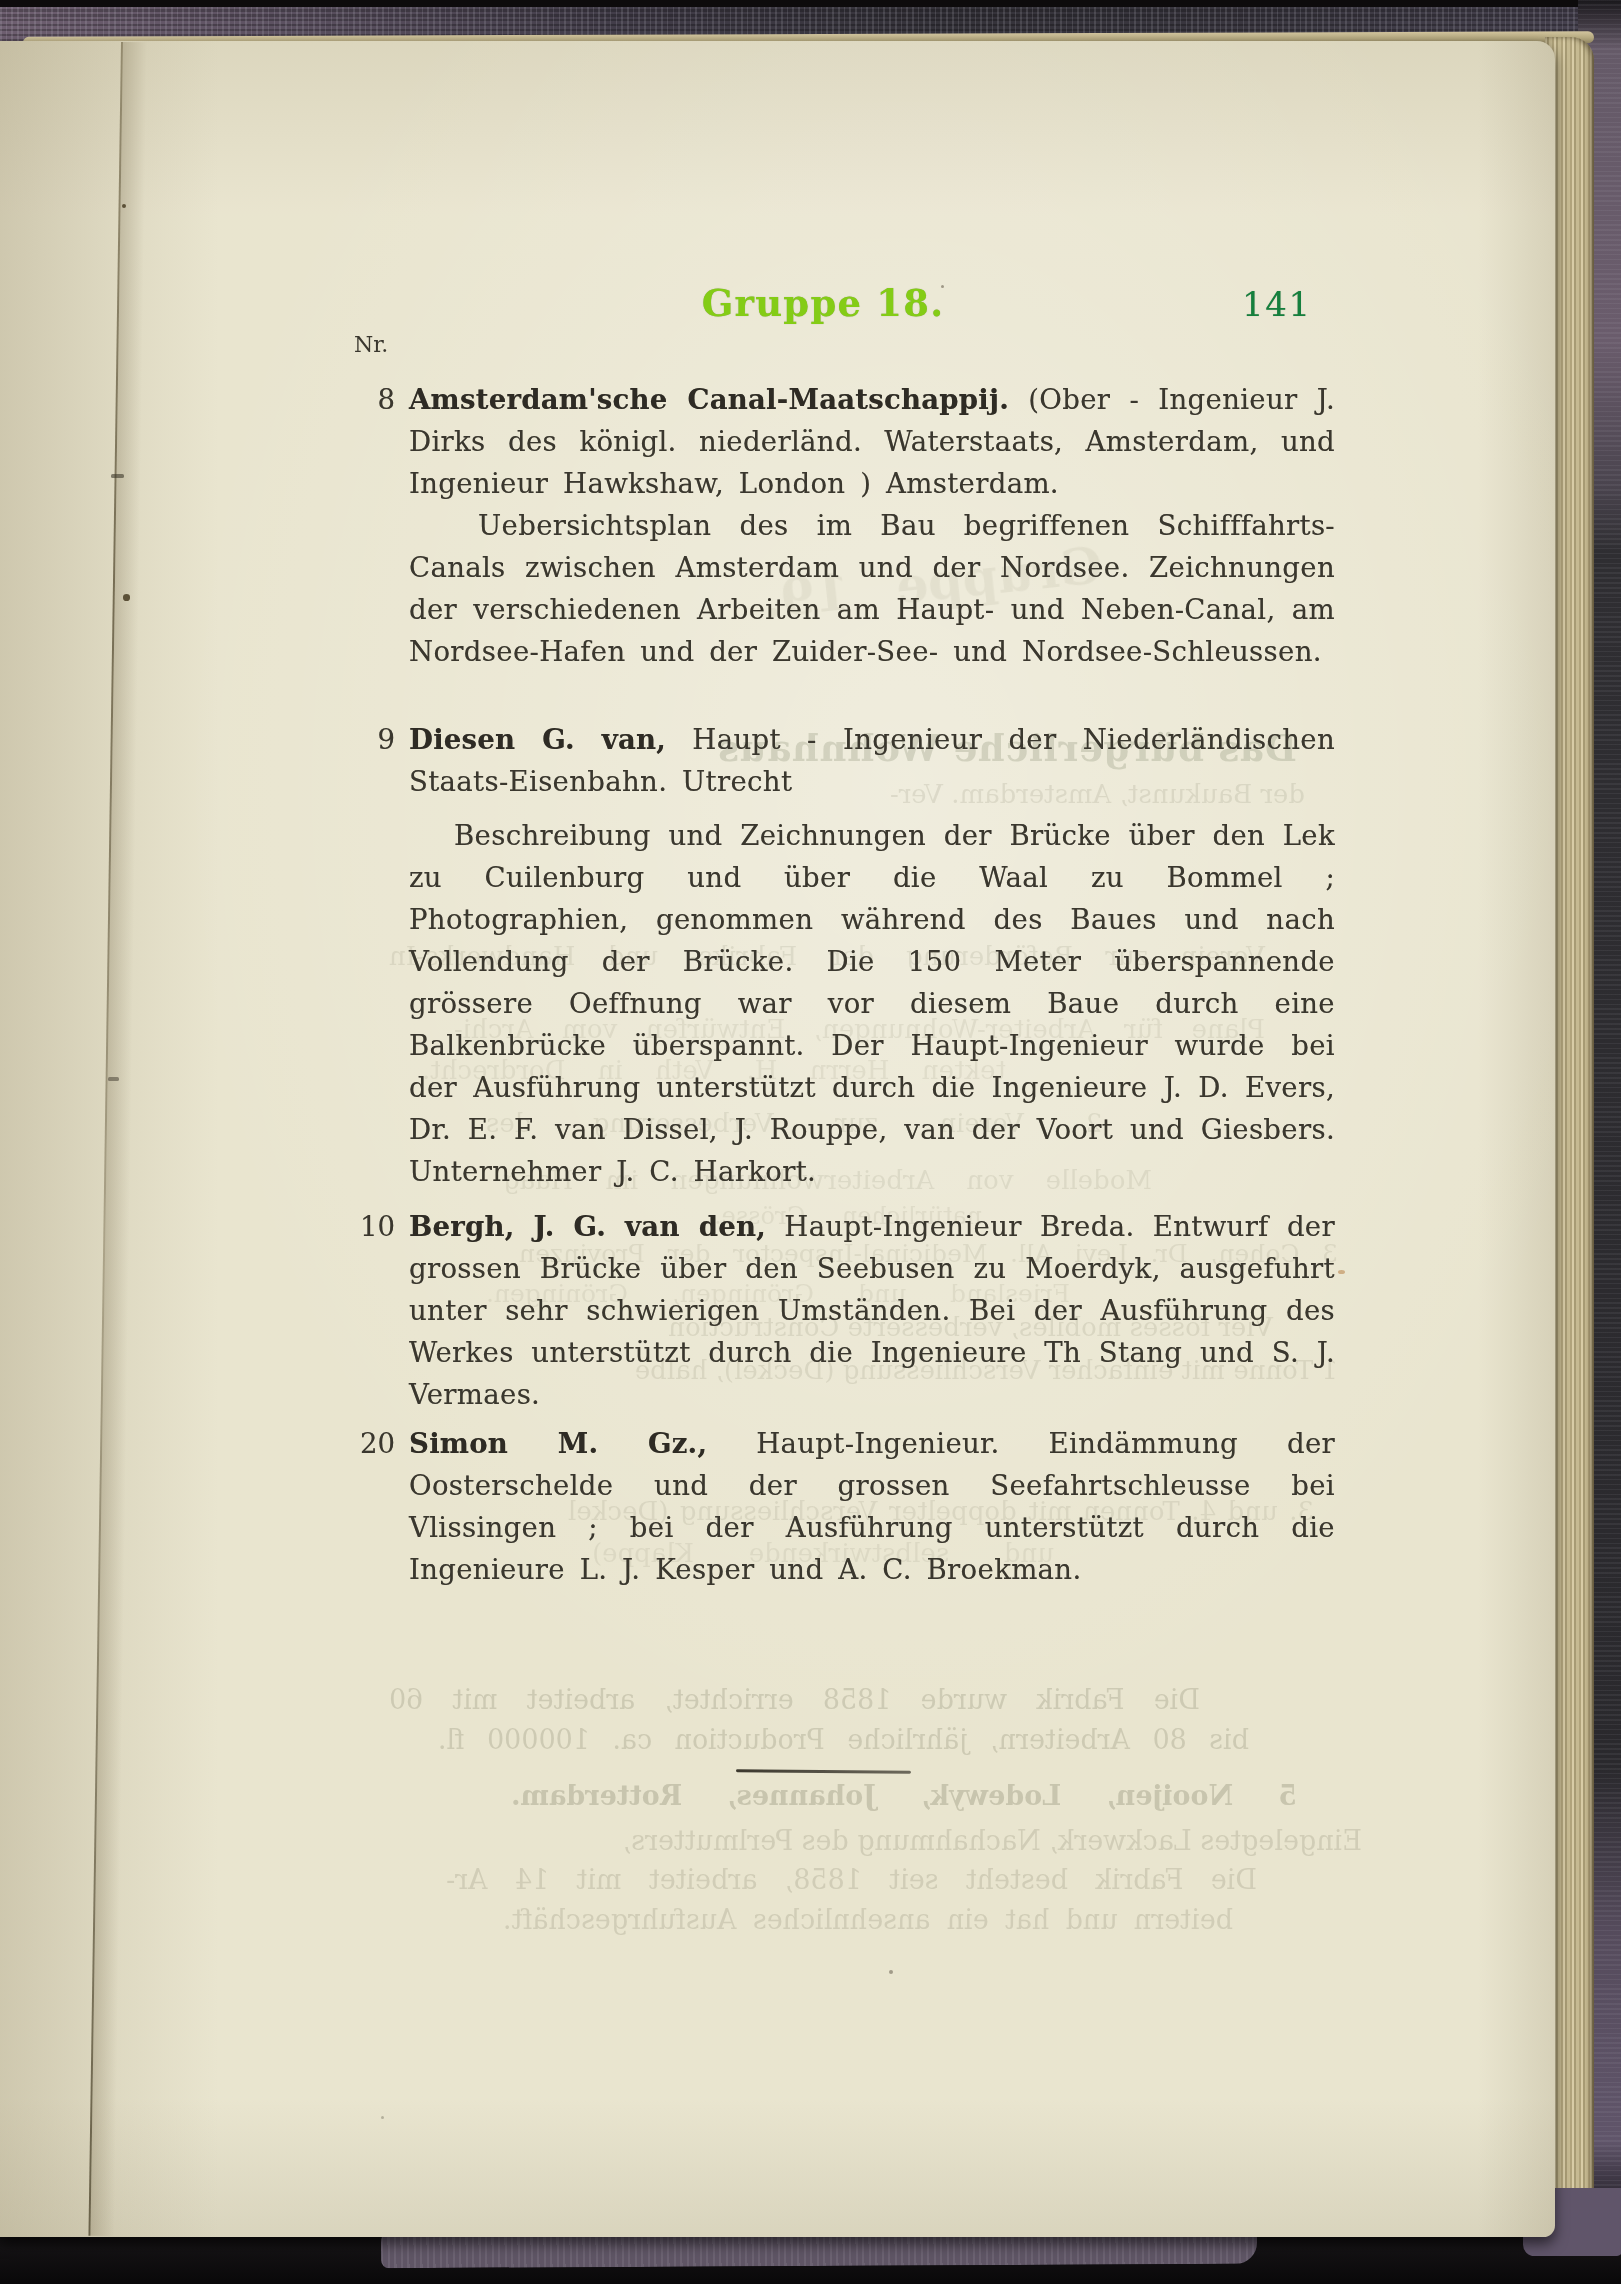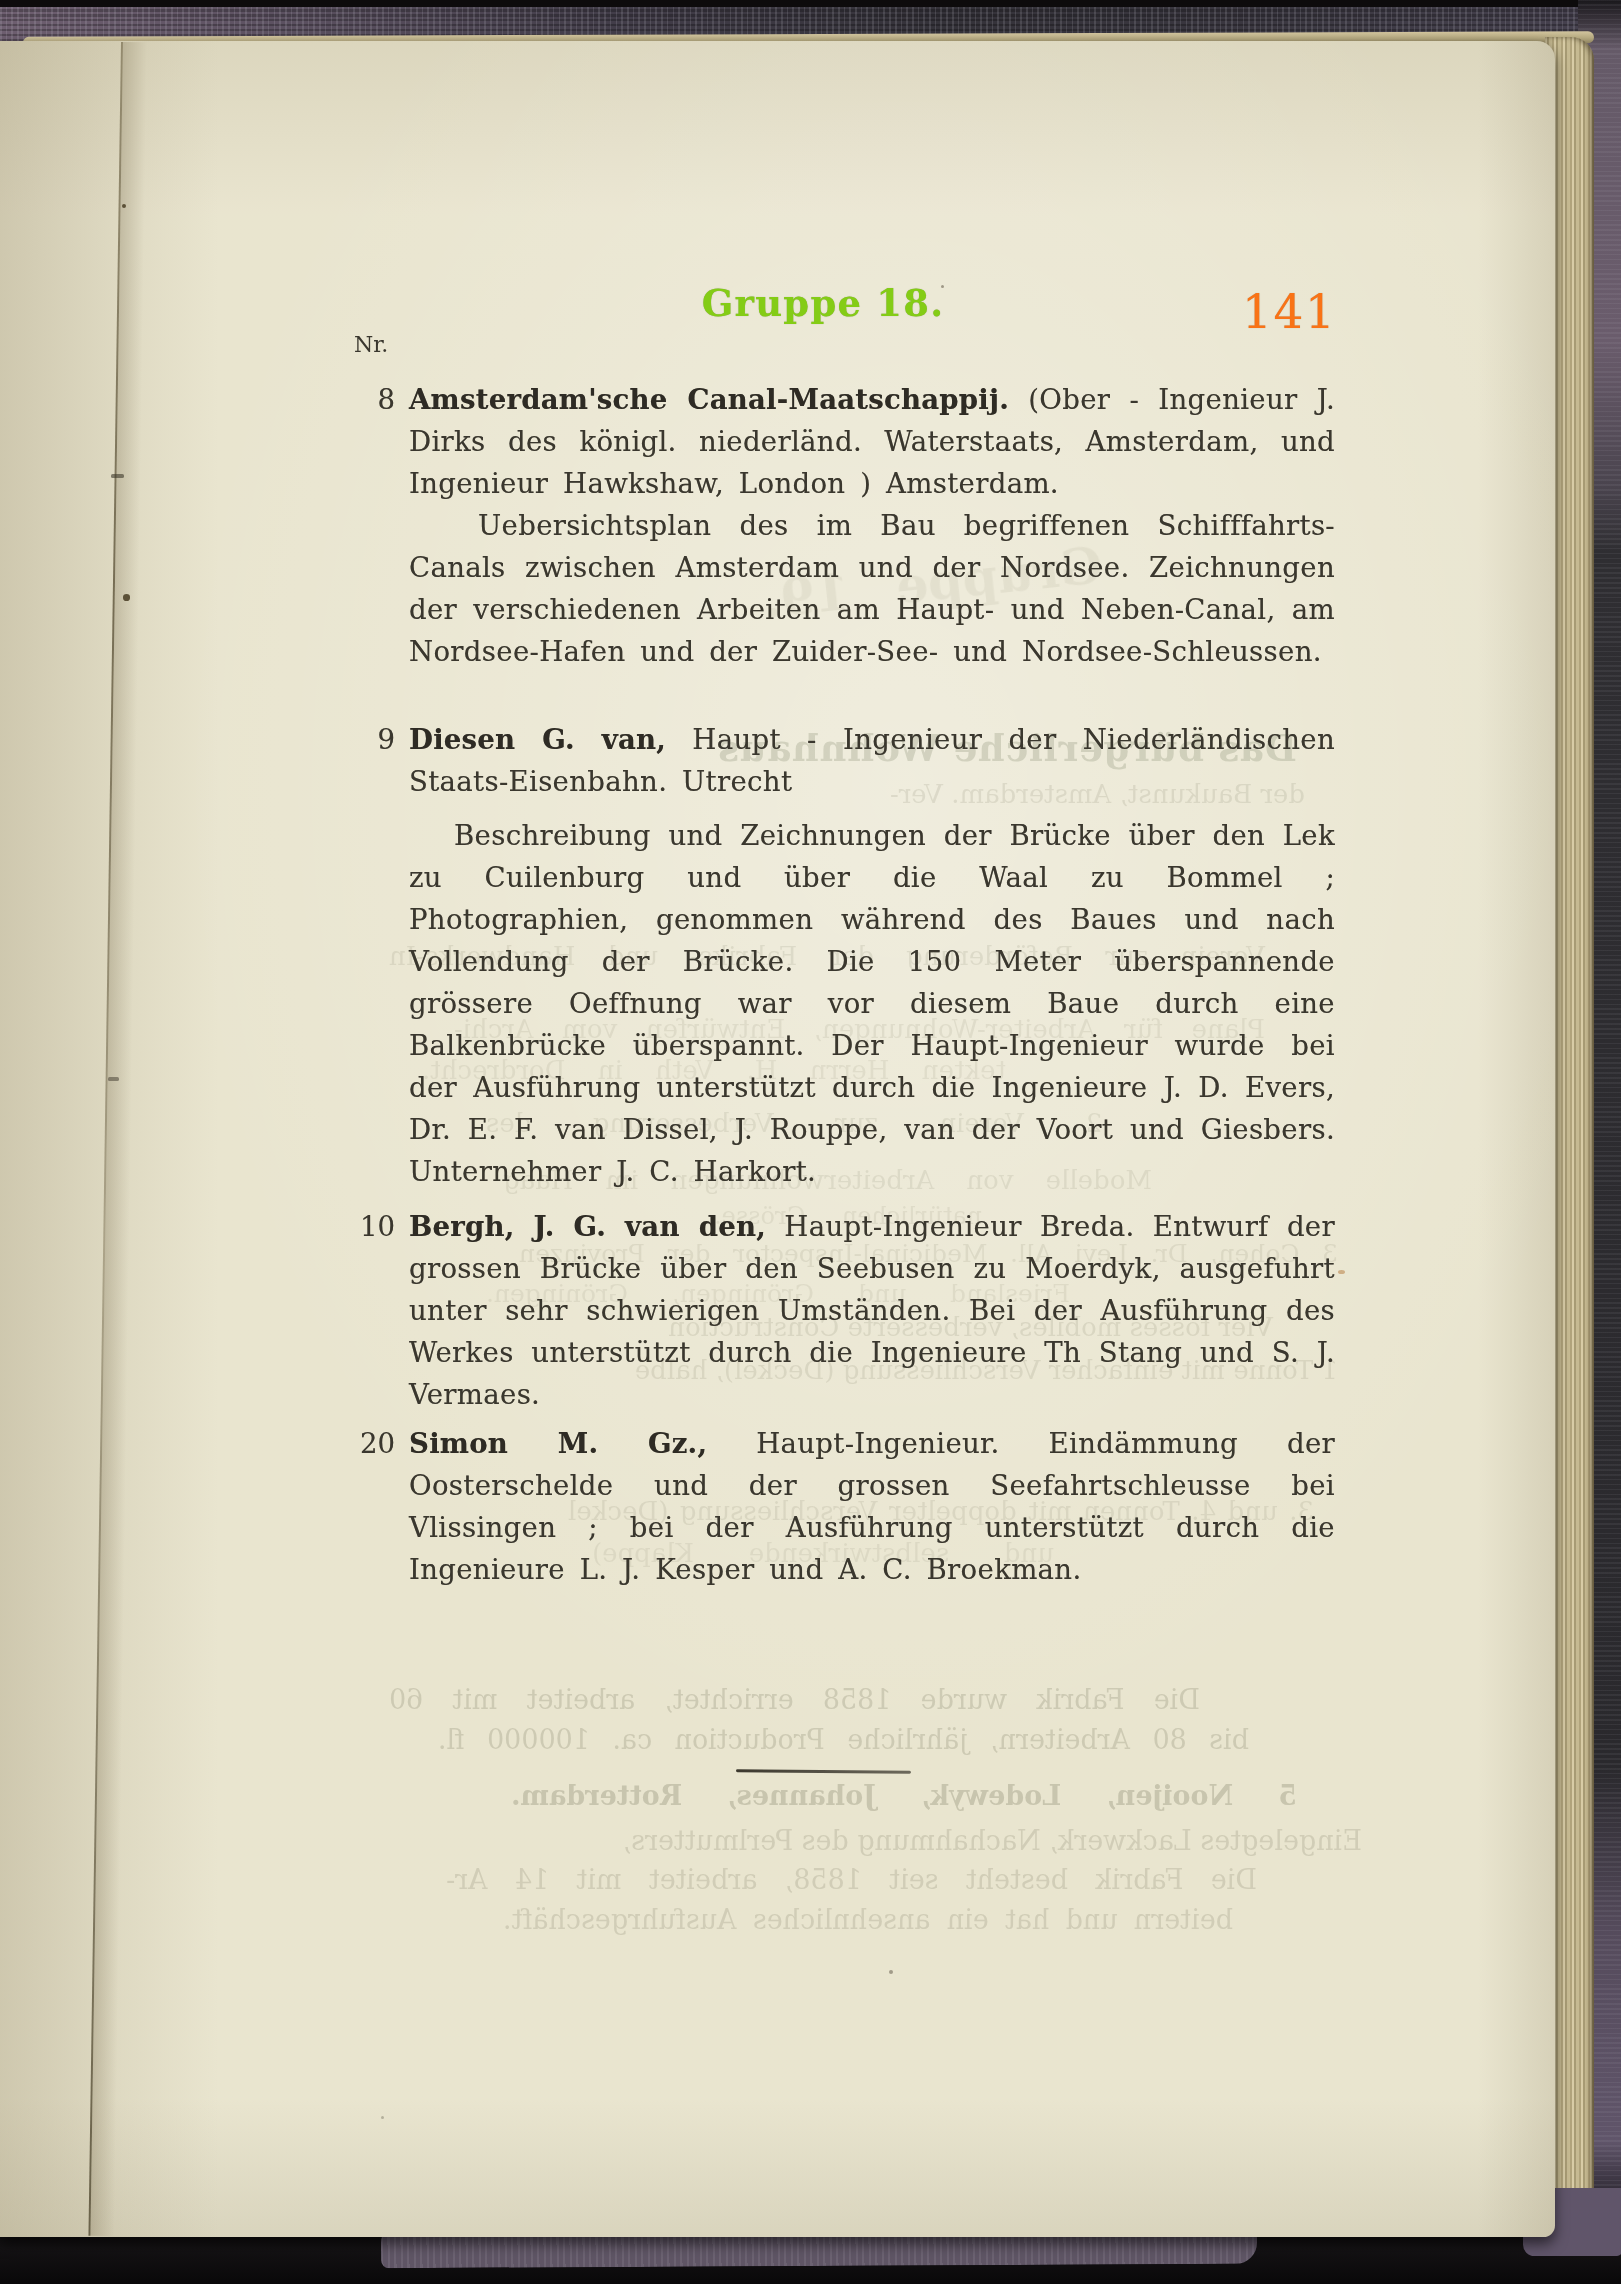--- a/index.html
+++ b/index.html
@@ -78,21 +78,21 @@
   .mark { position:absolute; background:#3e382c; border-radius:1.6px; }
   .speck { position:absolute; border-radius:50%; }
   
   .group-title {
     position:absolute; left:357px; top:281px; width:932px; text-align:center;
     font-size:37px; font-weight:bold; letter-spacing:1.2px; color:#84cc16;
     text-shadow:0 0 0.8px rgba(52,49,42,.4);
   }
   .page-number {
     position:absolute; left:1242px; top:284px; width:105px;
-    font-size:47px; color:#f97316; letter-spacing:1.6px;
+    font-size:34px; color:#15803d; letter-spacing:1.6px;
     text-shadow:0 0 0.8px rgba(52,49,42,.35);
   }
   .nr-label { position:absolute; left:354px; top:332px; font-size:22px; color:#3a372e; }
   .entries {
     position:absolute; left:409px; top:379px; width:926px;
     color:#3a372e; font-size:27.6px; line-height:42px;
     text-align:justify; letter-spacing:0.3px; word-spacing:5.7px;
     text-shadow:0 0 0.6px rgba(58,55,46,.45);
   }
   .entry { position:relative; }

